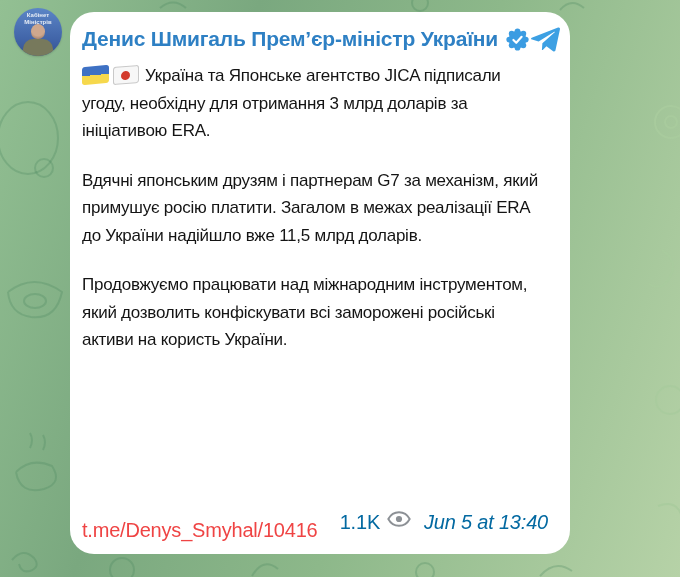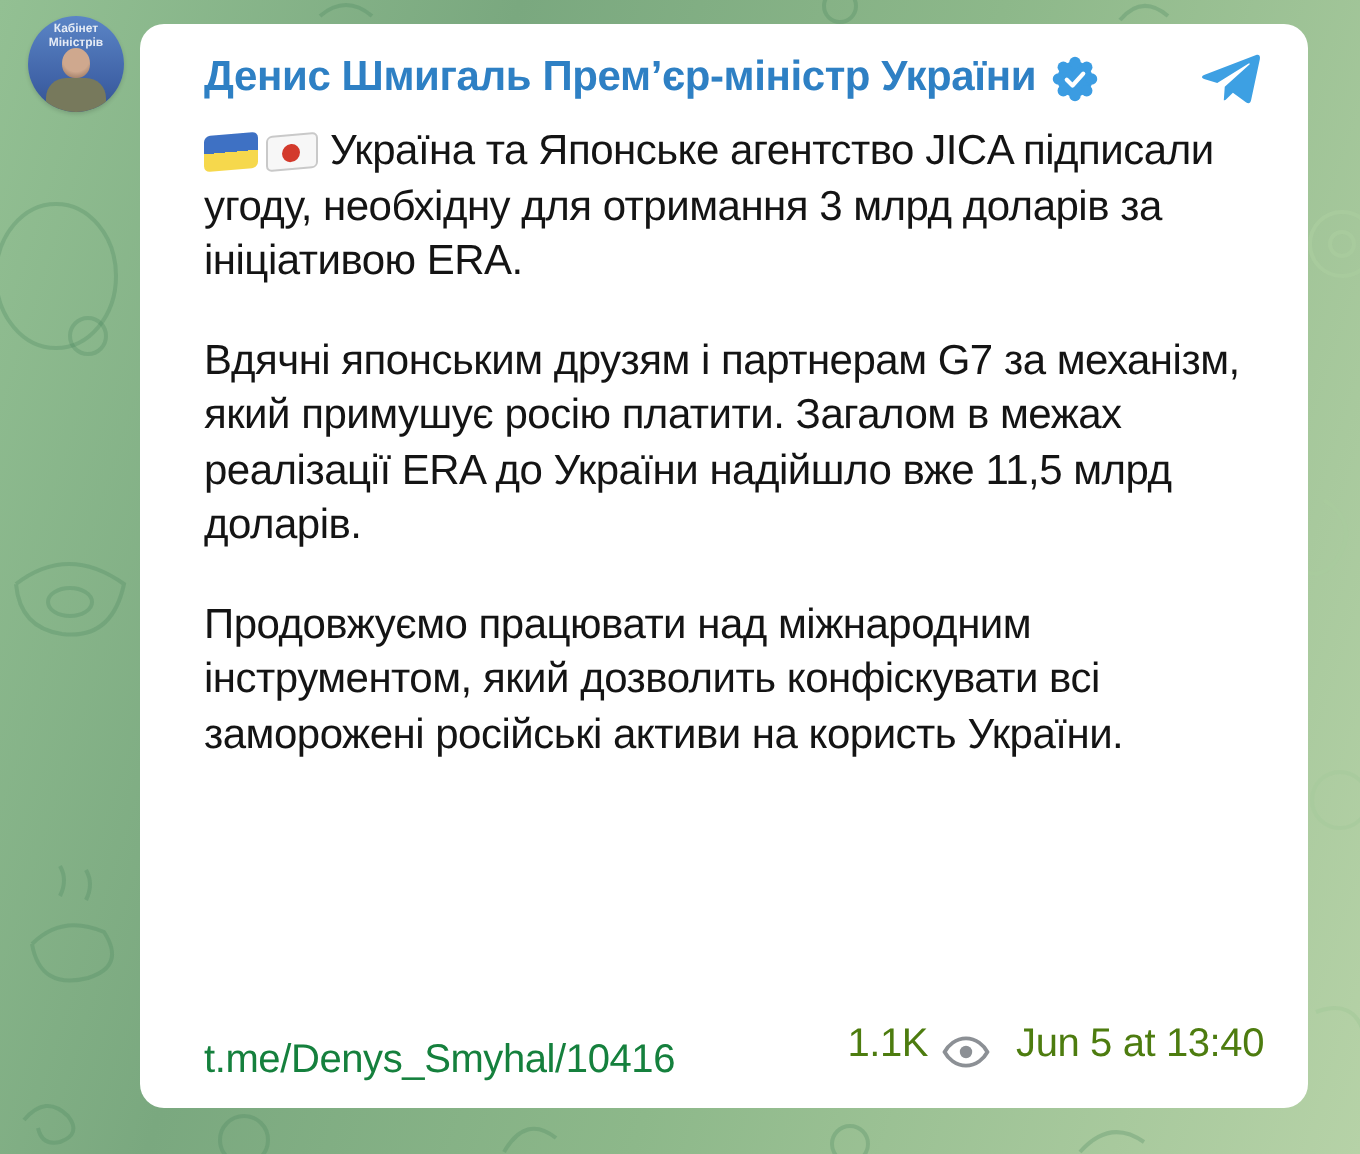--- a/index.html
+++ b/index.html
@@ -22,35 +22,35 @@
   }
   .head{
     position:absolute;left:17px;top:16px;width:14px;height:15px;border-radius:50% 50% 46% 46%;
     background:radial-gradient(circle at 50% 35%,#cfa88e 55%,#8a6a55 100%);
   }
   .torso{
     position:absolute;left:9px;top:31px;width:30px;height:20px;border-radius:10px 10px 0 0;
     background:#77795c;
   }
   .bubble{
-    position:absolute;left:70px;top:12px;width:584px;min-height:542px;
-    background:#ffffff;border-radius:12px;z-index:1;
-    padding:12px 22px 12px 32px;box-sizing:border-box;
+    position:absolute;left:70px;top:12px;width:500px;min-height:542px;
+    background:#ffffff;border-radius:24px;z-index:1;
+    padding:12px 22px 12px 12px;box-sizing:border-box;
     display:flex;flex-direction:column;
   }
   .header-row{display:flex;align-items:center;min-height:30px;}
   .name{
     font-size:21px;font-weight:700;color:#2e80c4;letter-spacing:-0.2px;cursor:pointer;
     white-space:nowrap;
   }
   .badge{width:23px;height:23px;margin-left:8px;flex:none;}
   .plane{width:33px;height:29px;margin-left:auto;flex:none;cursor:pointer;}
   .msg{margin-top:8px;}
   .para{
-    margin:0 0 22px 0;font-size:21px;line-height:27.5px;color:#141414;
+    margin:0 0 22px 0;font-size:17px;line-height:27.5px;color:#141414;
     letter-spacing:-0.25px;
   }
   .para.last{margin-bottom:8px;}
   .flags{display:inline-flex;align-items:center;gap:4px;vertical-align:-3px;margin-right:6px;}
   .flag-ua{
     display:inline-block;width:27px;height:18px;border-radius:3px;
     background:linear-gradient(#3e71c4 50%,#f6d84c 50%);
     transform:skewY(-5deg);
   }
   .flag-jp{
@@ -58,25 +58,25 @@
     background:#f7f7f7;border:1px solid #c9c9c9;box-sizing:border-box;
     transform:skewY(-5deg);
   }
   .jp-dot{
     position:absolute;left:7px;top:4px;width:9px;height:9px;border-radius:50%;
     background:#d33a2c;
   }
   .footer{
     margin-top:auto;display:flex;align-items:center;font-size:20px;letter-spacing:-0.2px;
   }
-  .link{color:#15803d;text-decoration:none;cursor:pointer;margin-top:16px;}
-  .meta{margin-left:auto;display:flex;align-items:flex-end;color:#4d7c0f;}
+  .link{color:#ef4444;text-decoration:none;cursor:pointer;margin-top:16px;}
+  .meta{margin-left:auto;display:flex;align-items:flex-start;color:#0369a1;}
   .views{margin-right:7px;}
   .eye{width:24px;height:16px;margin-right:13px;}
-  .time{white-space:nowrap;}
+  .time{white-space:nowrap;font-style:italic;}
 </style>
 </head>
 <body>
 
 <svg class="doodles" width="680" height="577" viewBox="0 0 680 577">
   <g fill="none" stroke="#48855c" stroke-opacity="0.28" stroke-width="2">
     <ellipse cx="28" cy="138" rx="30" ry="36"></ellipse>
     <circle cx="44" cy="168" r="9"></circle>
     <path d="M8 292 q26 -20 54 0 q-6 28 -31 25 q-21 -3 -23 -25"></path>
     <ellipse cx="35" cy="301" rx="11" ry="7"></ellipse>

